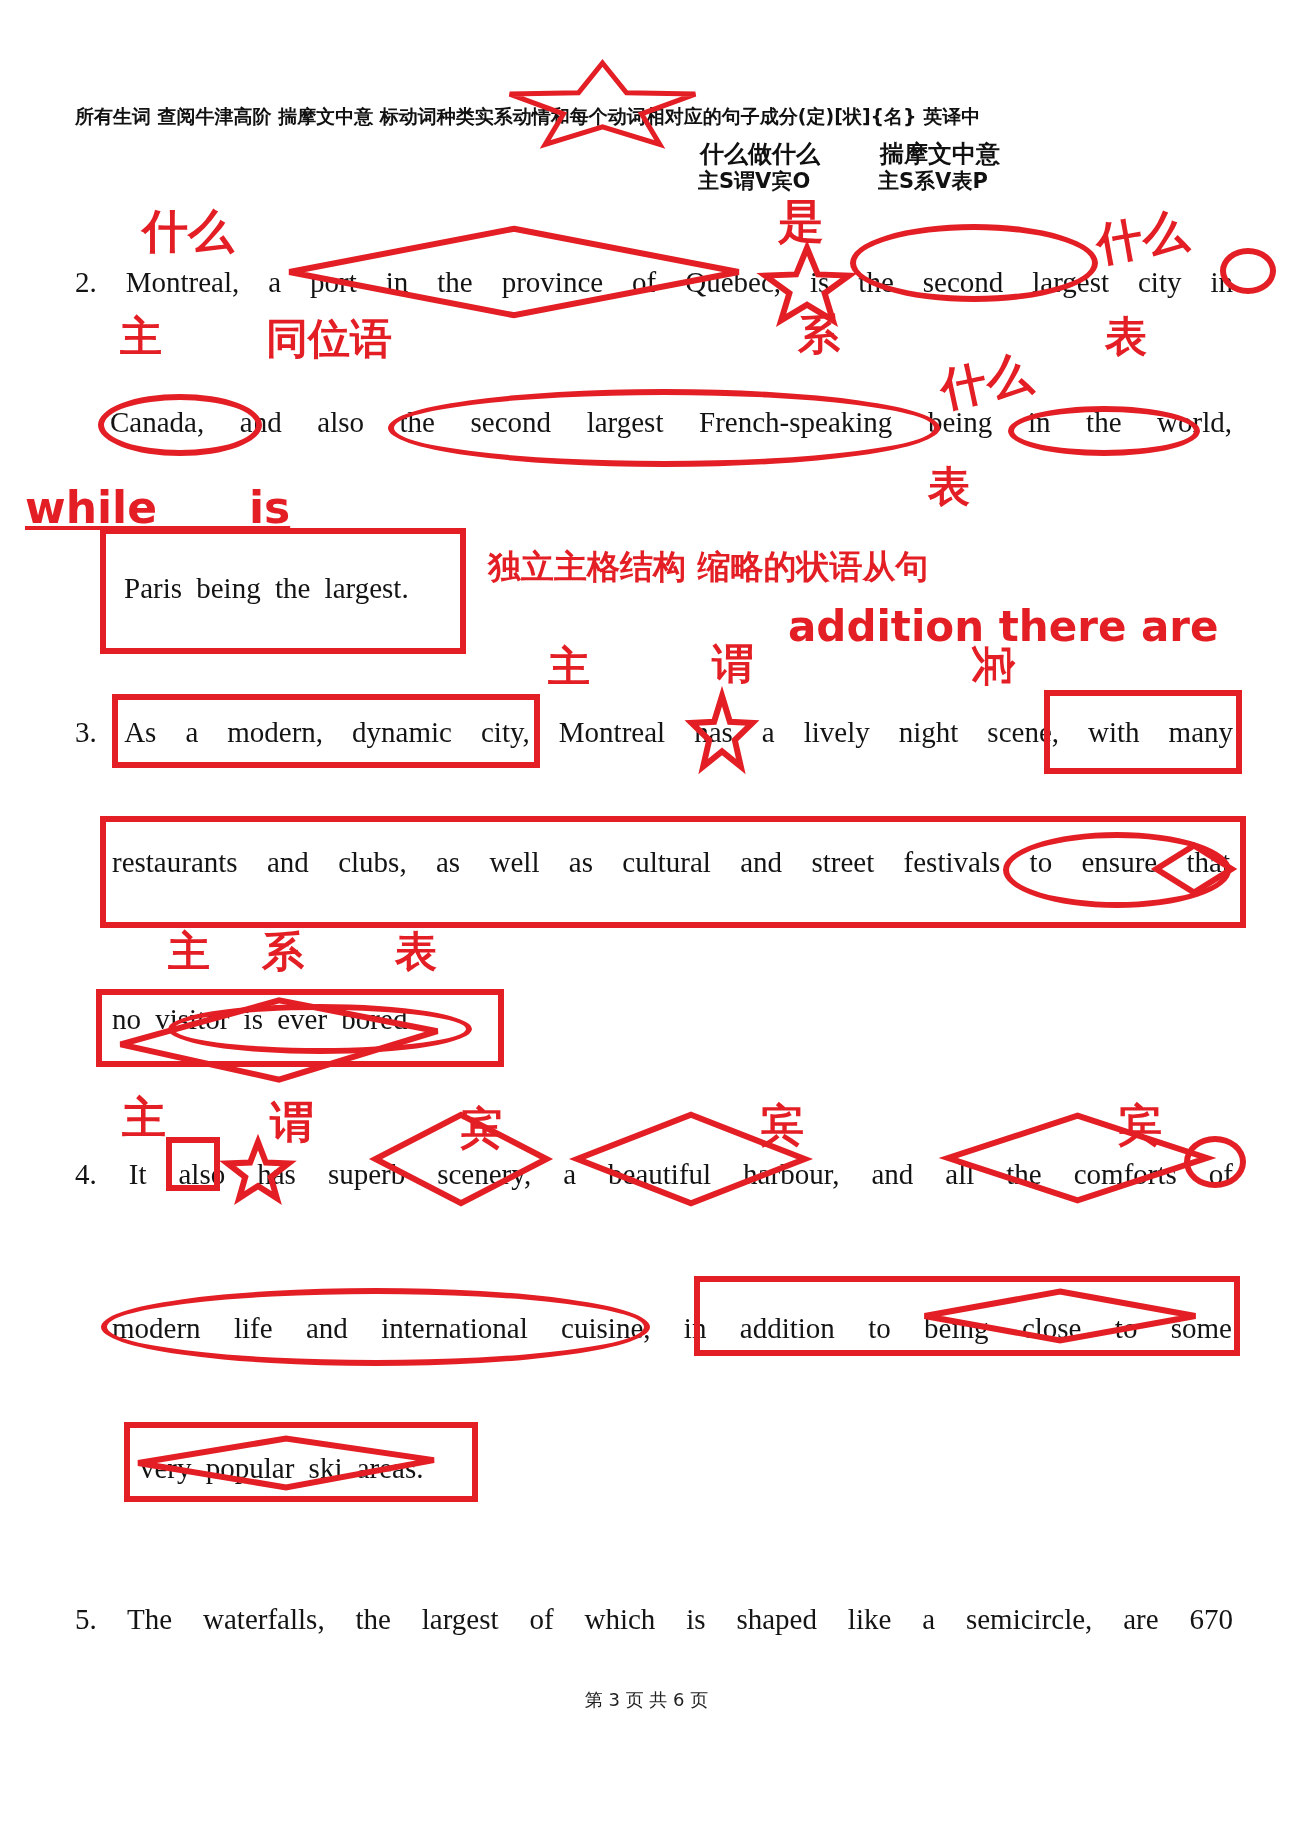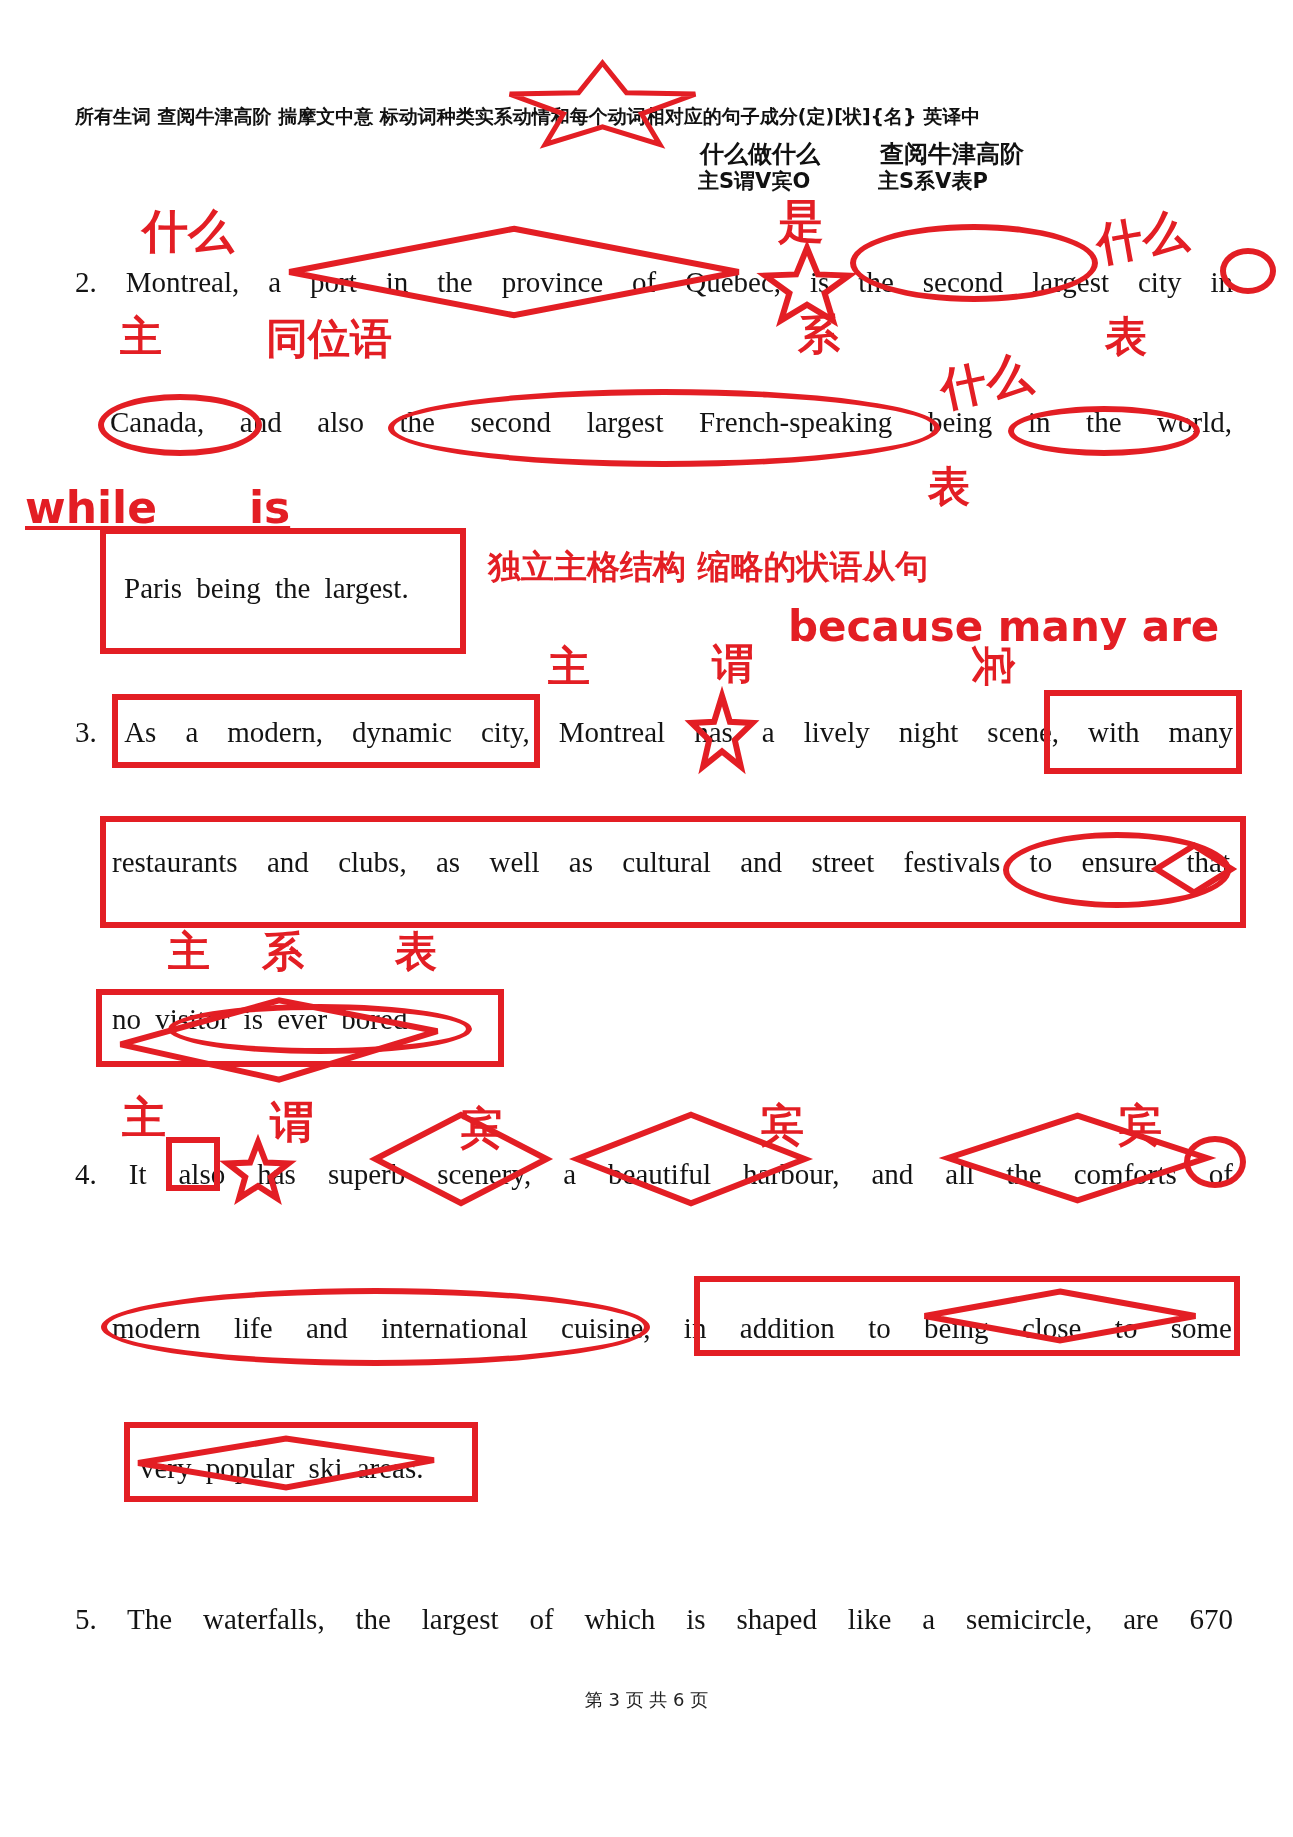--- a/index.html
+++ b/index.html
@@ -39,21 +39,21 @@
     color:#222;font-size:18px;text-align:center;width:100%;
   }
 </style>
 </head>
 <body>
 
 <div id="page">
 
   <div class="abs hdr" style="left:75px;top:104px;font-size:19px;">所有生词 查阅牛津高阶 揣摩文中意 标动词种类实系动情和每个动词相对应的句子成分(定)[状]{名} 英译中</div>
   <div class="abs hdr" style="left:700px;top:138px;font-size:24px;">什么做什么</div>
-  <div class="abs hdr" style="left:880px;top:138px;font-size:24px;">查阅牛津高阶</div>
+  <div class="abs hdr" style="left:880px;top:138px;font-size:24px;">揣摩文中意</div>
   <div class="abs hdr" style="left:698px;top:167px;font-size:21px;">主S谓V宾O</div>
   <div class="abs hdr" style="left:878px;top:167px;font-size:21px;text-align:center;">主S系V表P</div>
 
   <div class="abs" style="left:505px;top:63px;width:195px;height:90px;">
     <svg class="shape-svg" viewBox="0 0 100 100" preserveAspectRatio="none">
       <polygon points="50,0 62.3,33 97.6,34.5 70,56.5 79.4,90.5 50,71 20.6,90.5 30,56.5 2.4,34.5 37.7,33" fill="none" stroke="#e31e24" stroke-width="5" vector-effect="non-scaling-stroke" stroke-linejoin="miter"></polygon>
     </svg>
   </div>
 
   <div class="abs body-line jus" style="left:75px;top:266px;width:1158px;">2. Montreal, a port in the province of Quebec, is the second largest city in</div>
@@ -92,21 +92,21 @@
   <div class="abs cn" style="left:940px;top:358px;font-size:46px;transform:rotate(-12deg);">什么</div>
   <div class="abs rell" style="left:1008px;top:406px;width:192px;height:50px;"></div>
   <div class="abs cn" style="left:928px;top:466px;font-size:42px;">表</div>
 
   <div class="abs cn" style="left:25px;top:486px;font-size:44px;text-decoration:underline;">while      is</div>
 
   <div class="abs rbox" style="left:100px;top:528px;width:366px;height:126px;"></div>
   <div class="abs body-line" style="left:124px;top:572px;">Paris being the largest.</div>
 
   <div class="abs cn" style="left:488px;top:550px;font-size:33px;">独立主格结构 缩略的状语从句</div>
-  <div class="abs cn" style="left:788px;top:606px;font-size:42px;">because many are</div>
+  <div class="abs cn" style="left:788px;top:606px;font-size:42px;">addition there are</div>
 
   <div class="abs cn" style="left:548px;top:646px;font-size:42px;">主</div>
   <div class="abs cn" style="left:712px;top:643px;font-size:42px;">谓</div>
   <div class="abs cn" style="left:972px;top:645px;font-size:42px;transform:rotate(90deg);">宾</div>
 
   <div class="abs body-line jus" style="left:75px;top:716px;width:1158px;">3. As a modern, dynamic city, Montreal has a lively night scene, with many</div>
 
   <div class="abs rbox" style="left:112px;top:694px;width:428px;height:74px;"></div>
 
   <div class="abs" style="left:690px;top:696px;width:64px;height:78px;">

